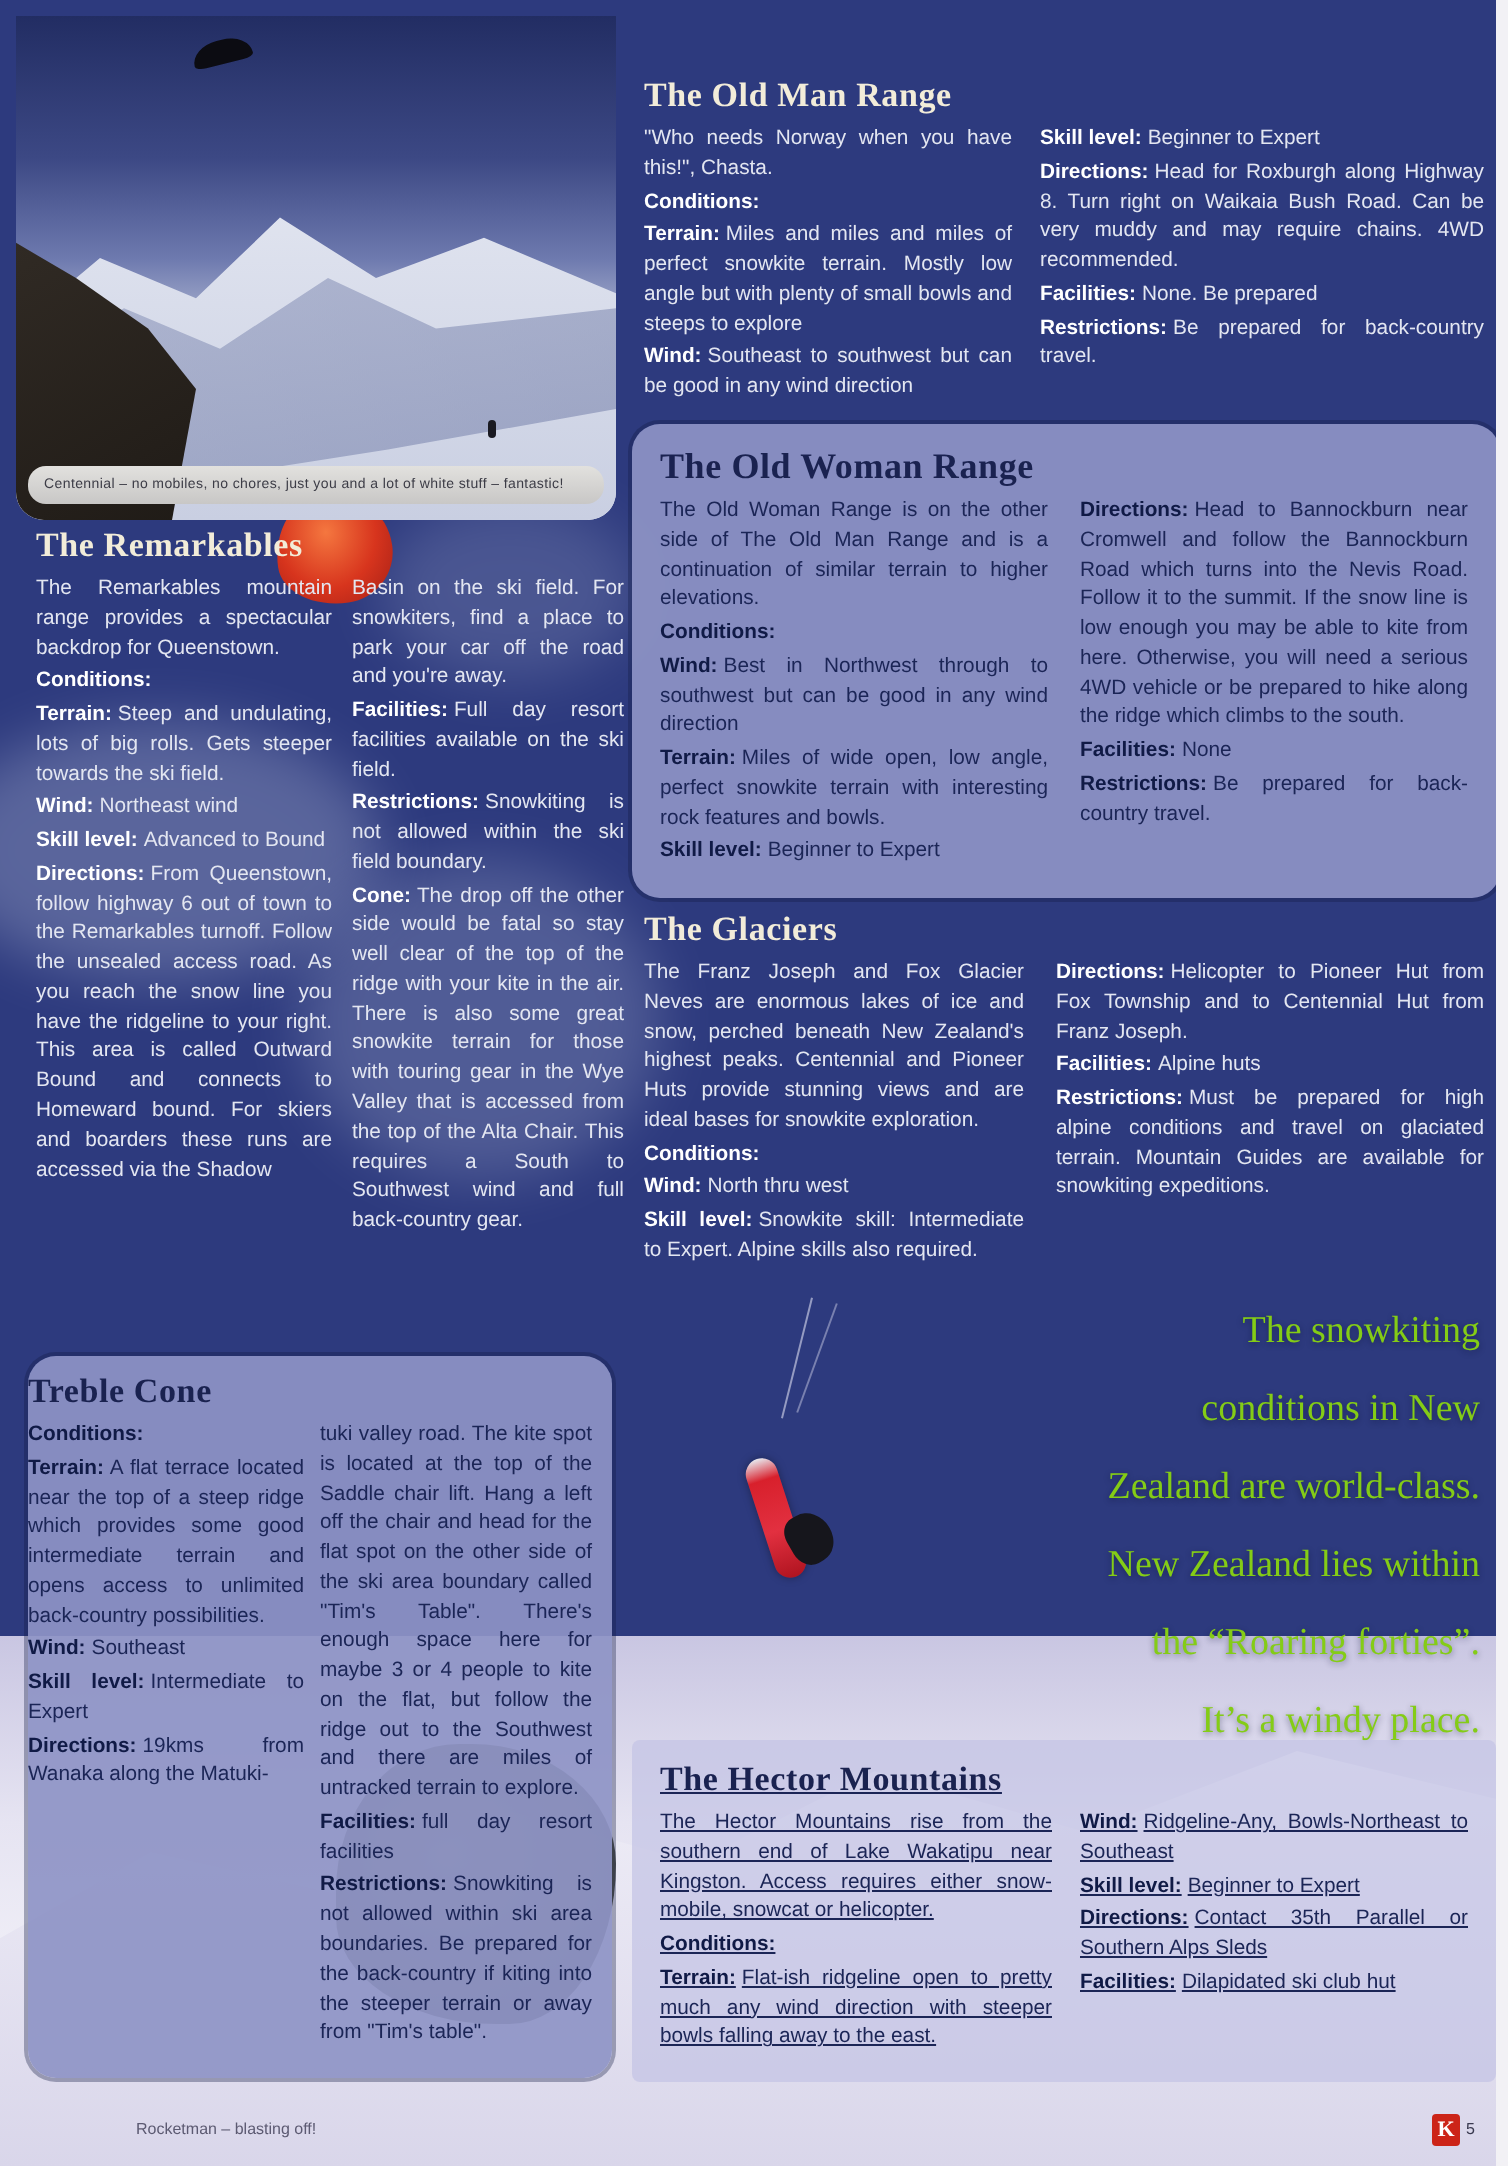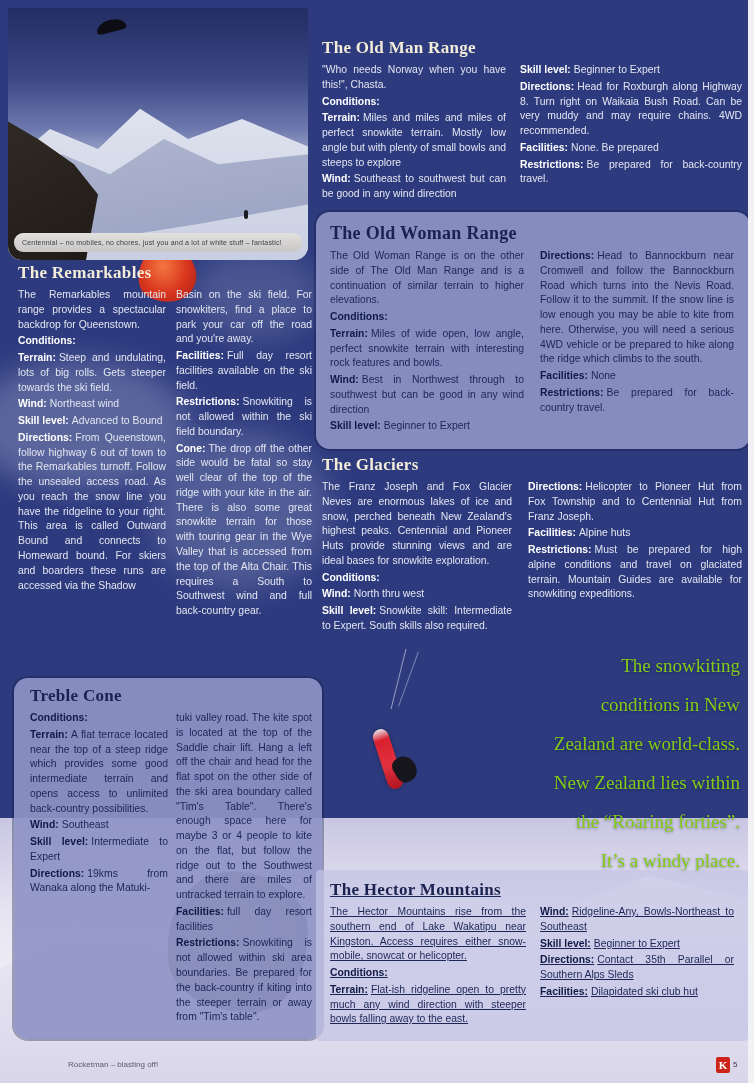--- a/index.html
+++ b/index.html
@@ -78,21 +78,21 @@
   #old-woman{left:316px;top:212px;width:404px;padding:11px 16px 13px 14px;}
   #old-woman h2{font-size:18px;}
   #old-woman .c1{width:194px;margin-right:16px;}
   #old-woman .c2{width:194px;}
   #glaciers{left:322px;top:455px;width:420px;}
   #glaciers .c1{width:190px;margin-right:16px;}
   #glaciers .c2{width:214px;}
   #remarkables{left:18px;top:263px;width:294px;}
   #remarkables .c1{width:148px;margin-right:10px;}
   #remarkables .c2{width:136px;}
-  #treble{left:14px;top:678px;width:282px;padding:8px 10px 12px 16px;}
+  #treble{left:14px;top:678px;width:282px;padding:8px 10px 12px 0;}
   #treble .c1{width:138px;margin-right:8px;}
   #treble .c2{width:136px;}
   #hector{left:316px;top:870px;width:404px;padding:10px 14px 12px 14px;}
   #hector .c1{width:196px;margin-right:14px;}
   #hector .c2{width:194px;}
   
   #quote{position:absolute;left:390px;top:646px;width:350px;text-align:right;
     font-family:"Liberation Serif",serif;font-size:19px;color:#84cc16;line-height:39px;
     text-shadow:0 1px 3px rgba(10,15,50,.45);}
   
@@ -148,40 +148,40 @@
       </div>
     </div>
   </div>
 
   <div class="sec lightbox" id="old-woman">
     <h2>The Old Woman Range</h2>
     <div class="cols">
       <div class="col c1">
         <p class="para"><span>The Old Woman Range is on the other side of The Old Man Range and is a continuation of similar terrain to higher elevations.</span></p>
         <p class="para"><b>Conditions:</b><span></span></p>
+        <p class="para"><b>Wind:</b><span>Best in Northwest through to southwest but can be good in any wind direction</span></p>
         <p class="para"><b>Terrain:</b><span>Miles of wide open, low angle, perfect snowkite terrain with interesting rock features and bowls.</span></p>
-        <p class="para"><b>Wind:</b><span>Best in Northwest through to southwest but can be good in any wind direction</span></p>
         <p class="para"><b>Skill level:</b><span>Beginner to Expert</span></p>
       </div>
       <div class="col c2">
         <p class="para"><b>Directions:</b><span>Head to Bannockburn near Cromwell and follow the Bannockburn Road which turns into the Nevis Road. Follow it to the summit. If the snow line is low enough you may be able to kite from here. Otherwise, you will need a serious 4WD vehicle or be prepared to hike along the ridge which climbs to the south.</span></p>
         <p class="para"><b>Facilities:</b><span>None</span></p>
         <p class="para"><b>Restrictions:</b><span>Be prepared for back-country travel.</span></p>
       </div>
     </div>
   </div>
 
   <div class="sec" id="glaciers">
     <h2>The Glaciers</h2>
     <div class="cols">
       <div class="col c1">
         <p class="para"><span>The Franz Joseph and Fox Glacier Neves are enormous lakes of ice and snow, perched beneath New Zealand's highest peaks. Centennial and Pioneer Huts provide stunning views and are ideal bases for snowkite exploration.</span></p>
         <p class="para"><b>Conditions:</b><span></span></p>
         <p class="para"><b>Wind:</b><span>North thru west</span></p>
-        <p class="para"><b>Skill level:</b><span>Snowkite skill: Intermediate to Expert. South skills also required.</span></p>
+        <p class="para"><b>Skill level:</b><span>Snowkite skill: Intermediate to Expert. Alpine skills also required.</span></p>
       </div>
       <div class="col c2">
         <p class="para"><b>Directions:</b><span>Helicopter to Pioneer Hut from Fox Township and to Centennial Hut from Franz Joseph.</span></p>
         <p class="para"><b>Facilities:</b><span>Alpine huts</span></p>
         <p class="para"><b>Restrictions:</b><span>Must be prepared for high alpine conditions and travel on glaciated terrain. Mountain Guides are available for snowkiting expeditions.</span></p>
       </div>
     </div>
   </div>
 
   <div class="sec" id="remarkables">

